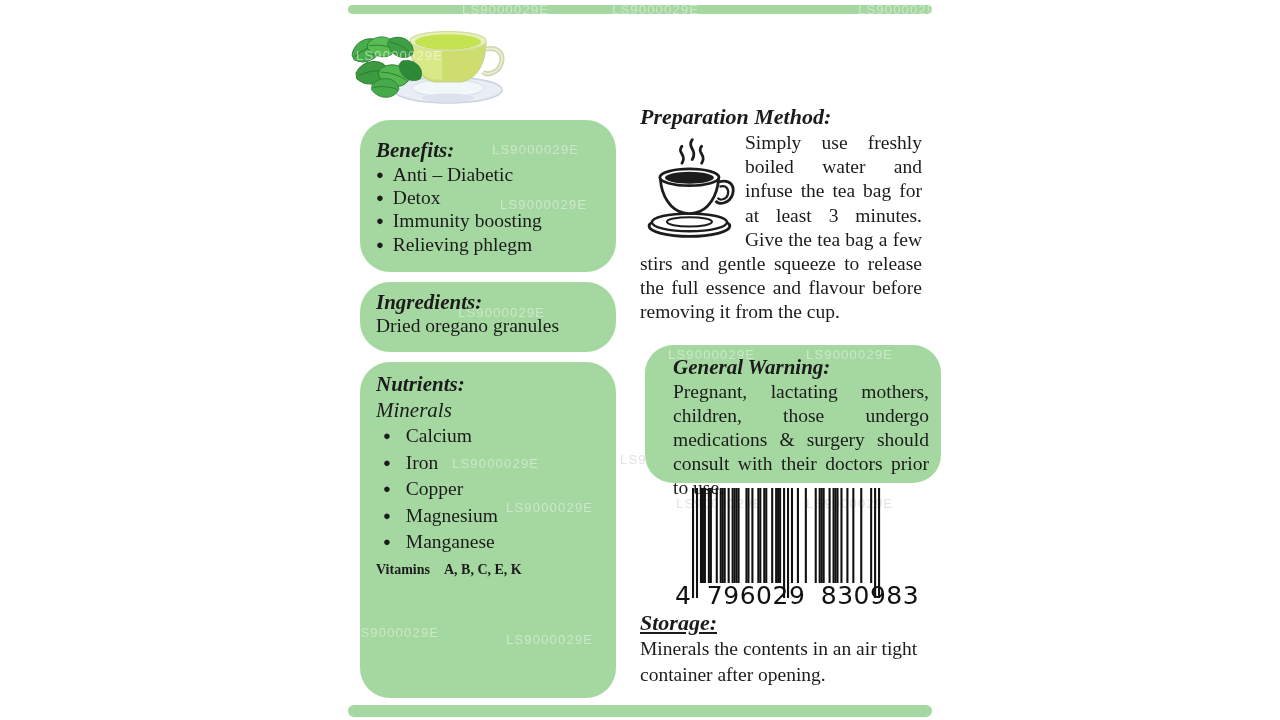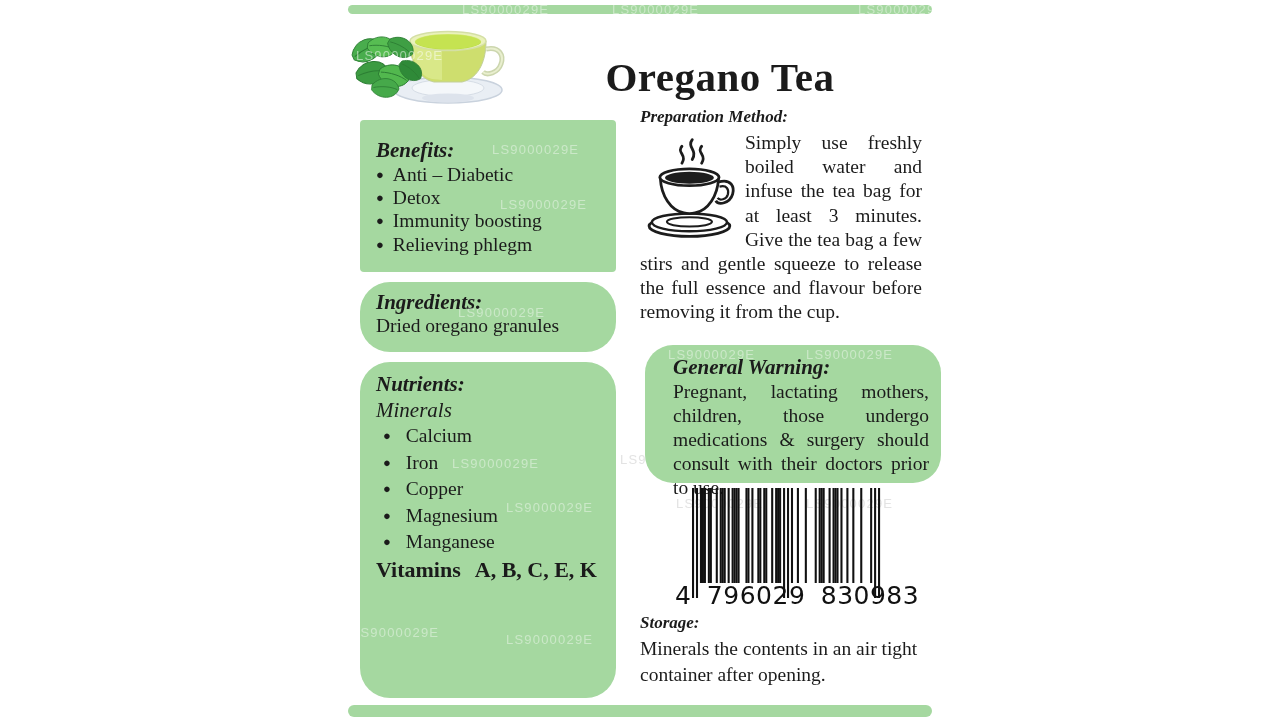--- a/index.html
+++ b/index.html
@@ -7,39 +7,39 @@
   .canvas{position:relative;width:1280px;height:720px;background:#fff;overflow:hidden;
           font-family:"Liberation Serif",serif;color:#1b1b1b;}
   .abs{position:absolute;}
   .bar{position:absolute;left:348px;width:584px;background:var(--accent-green);}
   .bar.top{top:5px;height:9px;border-radius:5px;}
   .bar.bottom{top:705px;height:12px;border-radius:6px;}
   .title{position:absolute;left:552px;top:28px;width:336px;text-align:center;
          font-size:41px;line-height:44px;font-weight:bold;letter-spacing:.5px;}
   .gbox{position:absolute;background:var(--accent-green);box-sizing:border-box;}
   .gbox h2{margin:0;font-size:21px;line-height:25px;font-style:italic;font-weight:bold;}
-  .benefits{left:360px;top:120px;width:256px;height:152px;border-radius:4px;padding:18px 8px 0 16px;}
+  .benefits{left:360px;top:120px;width:256px;height:152px;border-radius:30px;padding:18px 8px 0 16px;}
   .ingredients{left:360px;top:282px;width:256px;height:70px;border-radius:30px;padding:8px 8px 0 16px;}
   .nutrients{left:360px;top:362px;width:256px;height:336px;border-radius:30px;padding:10px 8px 0 16px;}
   .warning{left:645px;top:345px;width:296px;height:138px;border-radius:28px;padding:10px 12px 0 28px;}
   .gbox p{margin:0;font-size:19.5px;}
   .warning p{line-height:24px;text-align:justify;}
   ul.list{list-style:none;margin:0;padding:0;}
   ul.list li{font-size:19.5px;white-space:nowrap;}
   .benefits ul.list li{line-height:23.2px;}
   .nutrients ul.list li{line-height:26.6px;}
   .blt{font-size:13px;vertical-align:2px;}
   .benefits .blt{margin-right:9px;}
   .nutrients .blt{margin-left:7px;margin-right:15px;}
   .sub-head{margin:0;font-size:21px;line-height:26px;font-style:italic;font-weight:normal;}
-  .vitamins{font-size:22px;line-height:28px;font-weight:bold;}
+  .vitamins{font-size:14px;line-height:28px;font-weight:bold;}
   .vitamins .gap{display:inline-block;width:14px;}
-  .sec-head{position:absolute;margin:0;font-size:17px;line-height:26px;font-style:italic;font-weight:bold;}
+  .sec-head{position:absolute;margin:0;font-size:22px;line-height:26px;font-style:italic;font-weight:bold;}
   .prep-head{left:640px;top:104px;}
-  .storage-head{left:640px;top:610px;}
+  .storage-head{left:640px;top:610px;text-decoration:underline;}
   .prep-text{position:absolute;left:640px;top:131px;width:282px;margin:0;
              font-size:19.5px;line-height:24.2px;text-align:justify;}
   .prep-text svg{float:left;width:97px;height:108px;margin:4px 8px 0 0;}
   .storage-text{position:absolute;left:640px;top:636px;width:292px;margin:0;
                 font-size:19.5px;line-height:26px;}
   .barcode{position:absolute;left:692px;top:488px;width:188px;height:130px;}
   .barcode svg{position:absolute;left:0;top:0;width:188px;height:110px;overflow:visible;}
   .bc-num{position:absolute;left:-17px;top:93px;width:230px;font-family:"DejaVu Sans",sans-serif;
           font-size:25px;letter-spacing:.5px;word-spacing:7px;color:#111;white-space:nowrap;}
   .wm-layer{position:absolute;left:0;top:0;width:1280px;height:720px;pointer-events:none;}
@@ -99,21 +99,20 @@
           <path d="M0,0 C10,-14 30,-12 34,2 C30,16 10,18 0,6 Z" fill="#2f8a38"></path>
           <path d="M2,3 C12,0 24,0 32,3" fill="none"></path>
         </g>
       <g transform="translate(26,72) rotate(5) scale(0.8)">
           <path d="M0,0 C10,-14 30,-12 34,2 C30,16 10,18 0,6 Z" fill="#46a94a"></path>
           <path d="M2,3 C12,0 24,0 32,3" fill="none"></path>
         </g>
     </g>
   </svg>
 
-  <h1 class="title">Oregano Tea</h1>
 
   <section class="gbox benefits">
     <h2>Benefits:</h2>
     <ul class="list">
         <li><span class="blt">●</span><span>Anti – Diabetic</span></li>
         <li><span class="blt">●</span><span>Detox</span></li>
         <li><span class="blt">●</span><span>Immunity boosting</span></li>
         <li><span class="blt">●</span><span>Relieving phlegm</span></li>
       </ul>
   </section>

